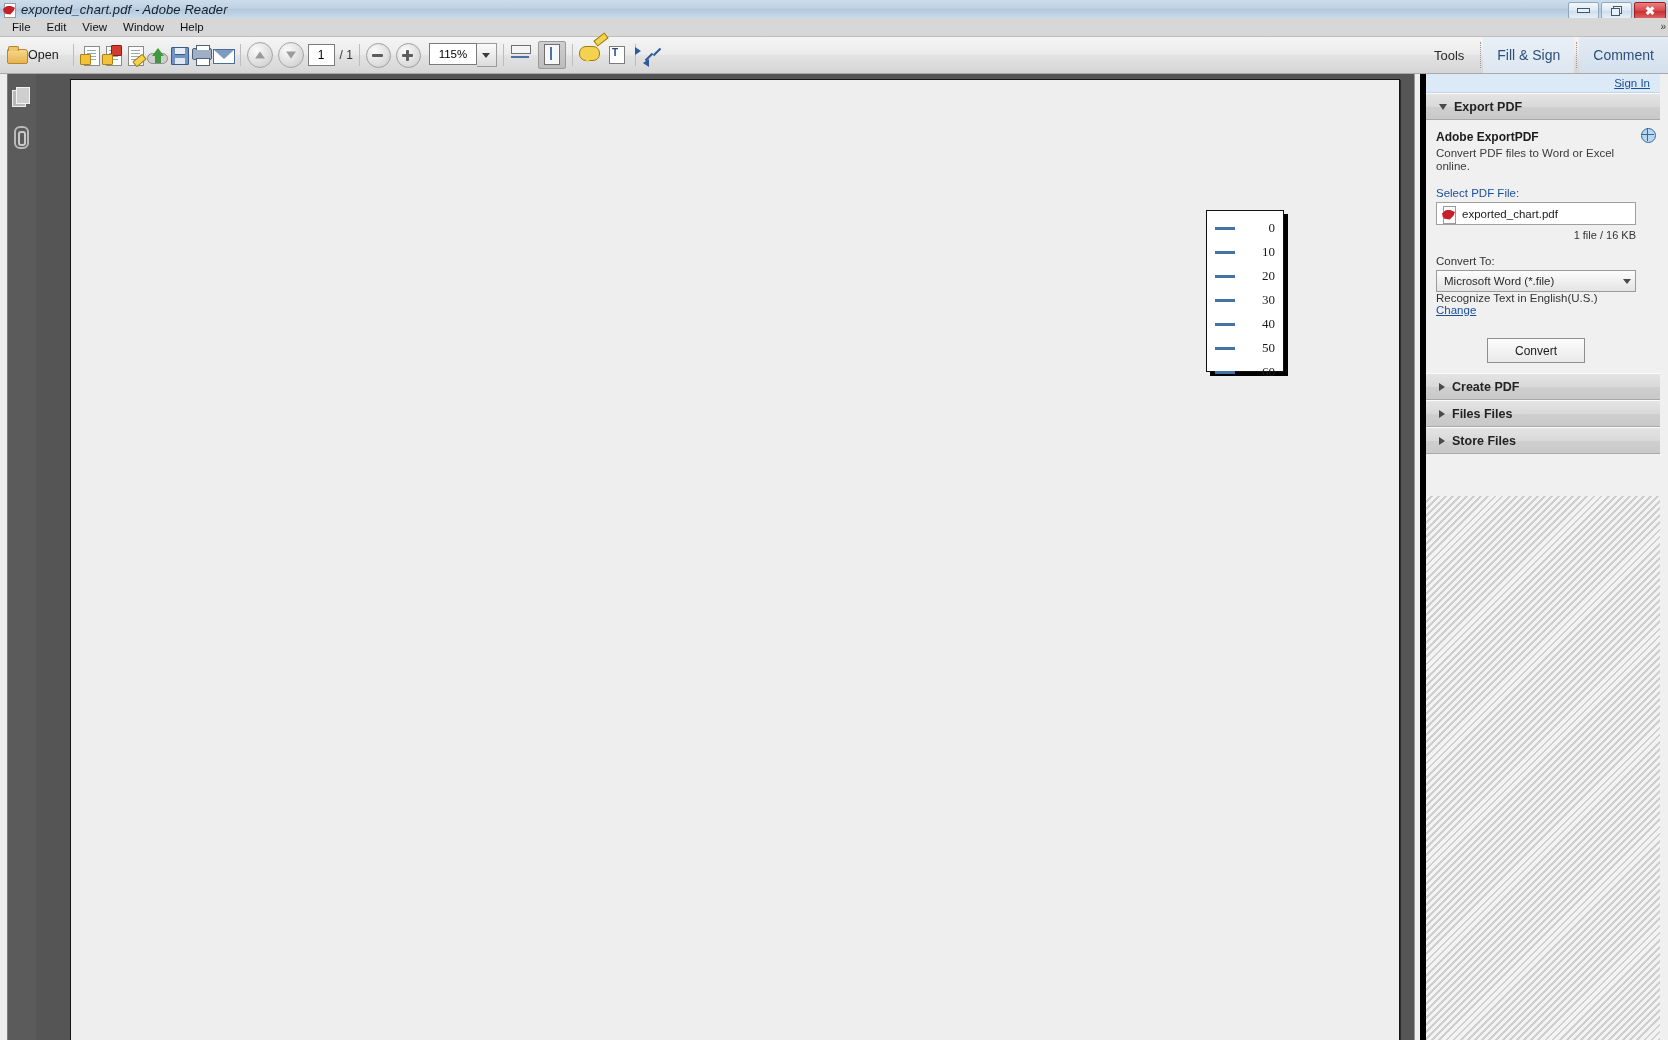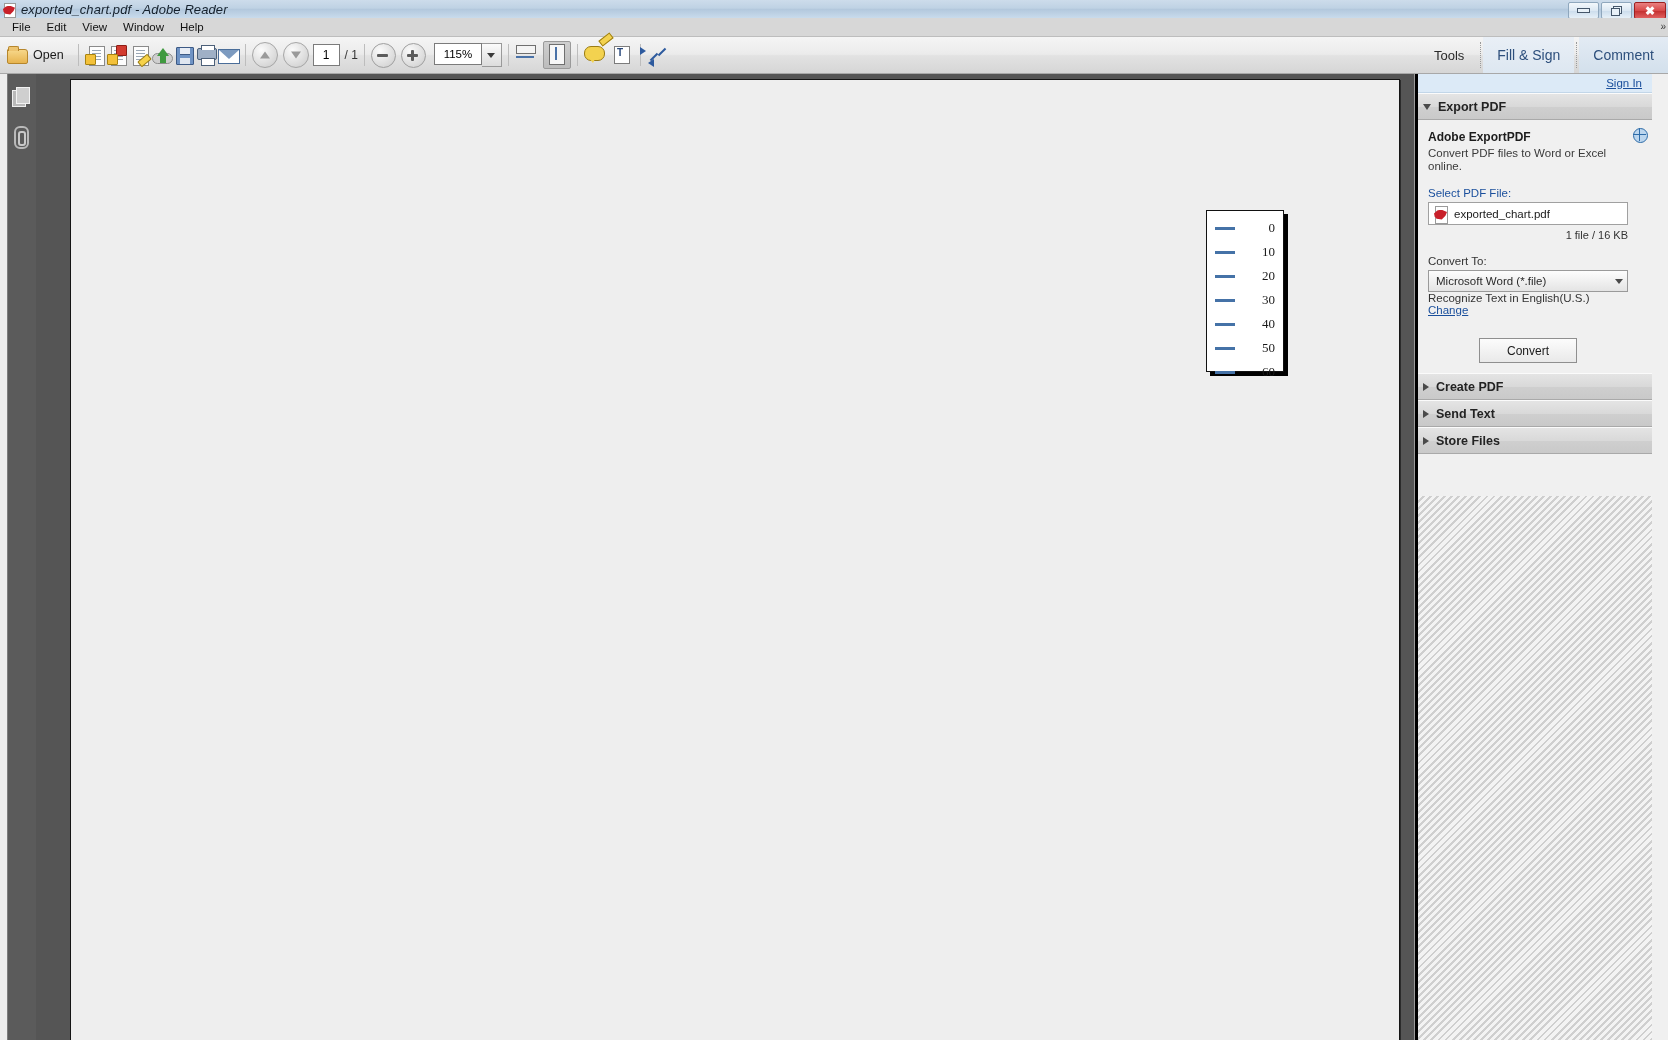--- a/index.html
+++ b/index.html
@@ -64,21 +64,21 @@
   }
 
   
   .toolbar {
     position: absolute; left: 0; top: 37px; width: 1668px; height: 36px;
     background: linear-gradient(to bottom,#f5f5f5 0%,#ebebeb 48%,#e2e2e2 52%,#d6d6d6 100%);
     border-bottom: 1px solid #a8a8a8;
     display: flex; align-items: center;
   }
   .tb-sep { width:1px; height:22px; background:#bdbdbd; margin:0 6px; flex:none;}
-  .open-btn { display:flex; align-items:center; gap:5px; padding:0 8px 0 6px; height:28px; }
+  .open-btn { display:flex; align-items:center; padding:0 8px 0 6px; height:28px; }
   .open-btn .lbl { font-size: 12.5px; color:#1b1b1b; }
   .ic { width:22px; height:22px; position:relative; flex:none; }
 
   
   .folder {
     position:absolute; left:1px; top:5px; width:19px; height:13px;
     background: linear-gradient(to bottom,#f7d78a,#e7b44f);
     border:1px solid #b6862c; border-radius:1px 3px 2px 2px;
   }
   .folder:before{content:"";position:absolute;left:0;top:-4px;width:9px;height:4px;background:#edc470;border:1px solid #b6862c;border-bottom:none;border-radius:2px 2px 0 0;}
@@ -185,28 +185,28 @@
 
   
   .rp-scroll { position:absolute; right:234px; top:74px; width:18px; bottom:0;
     background:#efefef; border-left:1px solid #9a9a9a; border-right:1px solid #9a9a9a; }
   .rp-scroll .arrow { position:absolute; left:0; width:18px; height:17px; display:flex; align-items:center; justify-content:center;}
   .rp-scroll .arrow.up { top:0; }
   .rp-scroll .arrow.down { bottom:0; }
   .rp-scroll .t-up { width:0;height:0;border-left:4px solid transparent;border-right:4px solid transparent;border-bottom:5px solid #7a7a7a;}
   .rp-scroll .t-dn { width:0;height:0;border-left:4px solid transparent;border-right:4px solid transparent;border-top:5px solid #7a7a7a;}
 
-  .rpanel { position:absolute; right:16px; top:74px; width:234px; bottom:0;
-    background:#f0f0f0; border-left:3px solid #000000; overflow:hidden; }
+  .rpanel { position:absolute; right:8px; top:74px; width:234px; bottom:0;
+    background:#f0f0f0; border-left:6px solid #000000; overflow:hidden; }
   .signin-bar { height:18px; background:#dceaf7; border-bottom:1px solid #c2d6e8;
     display:flex; align-items:center; justify-content:flex-end; padding-right:10px; }
   .signin-link { font-size:11.5px; color:#1a4f9c; text-decoration:underline; }
 
   .acc-header {
-    height:25px; display:flex; align-items:center; gap:7px; padding-left:5px;
+    height:25px; display:flex; align-items:center; gap:7px; padding-left:13px;
     background: linear-gradient(to bottom,#e4e4e4 0%,#d9d9d9 50%,#cfcfcf 51%,#c9c9c9 100%);
     border-top:1px solid #fbfbfb; border-bottom:1px solid #a9a9a9;
     font-size:12.5px; font-weight:bold; color:#232323;text-align:center;
   }
   .tri-r { width:0;height:0;border-top:4.5px solid transparent;border-bottom:4.5px solid transparent;border-left:6px solid #4a4a4a; }
   .tri-d { width:0;height:0;border-left:4.5px solid transparent;border-right:4.5px solid transparent;border-top:6px solid #4a4a4a; }
 
   .acc-body { padding:10px 0 10px 10px; background:#f0f0f0; position:relative; }
   .ep-title { font-size:12px; font-weight:bold; color:#1c1c1c; margin-bottom:3px; }
   .ep-desc { font-size:11.5px; color:#3a3a3a; line-height:13px; width:180px; }
@@ -458,21 +458,21 @@
         <div class="convert-btn">Convert</div>
       </div>
     </div>
 
     <div class="acc-header">
       <span class="tri-r"></span>
       <span>Create PDF</span>
     </div>
     <div class="acc-header">
       <span class="tri-r"></span>
-      <span>Send Text</span>
+      <span>Files Files</span>
     </div>
     <div class="acc-header">
       <span class="tri-r"></span>
       <span>Store Files</span>
     </div>
 
     <div class="hatch"></div>
   </div>
 
 </div>

